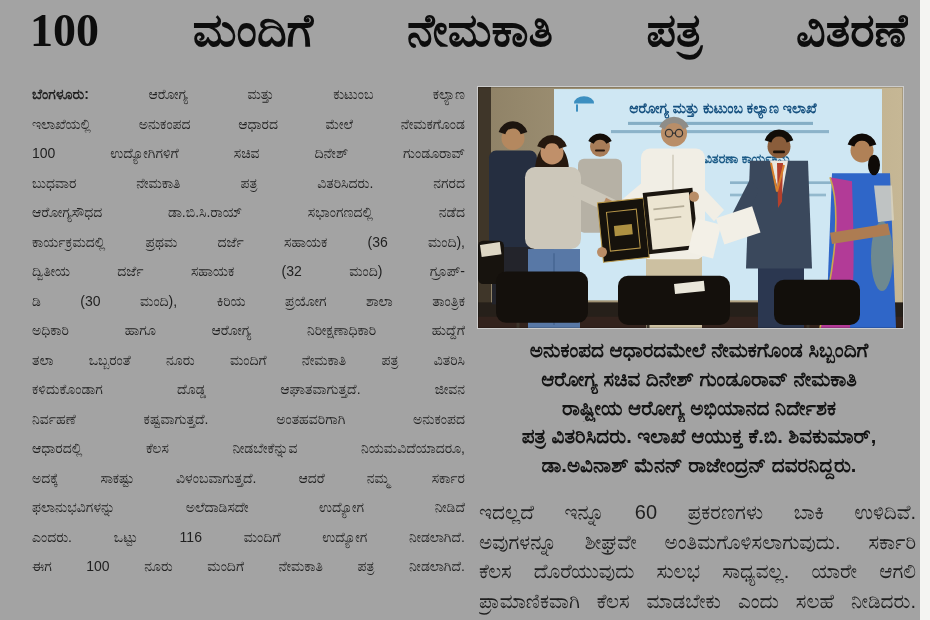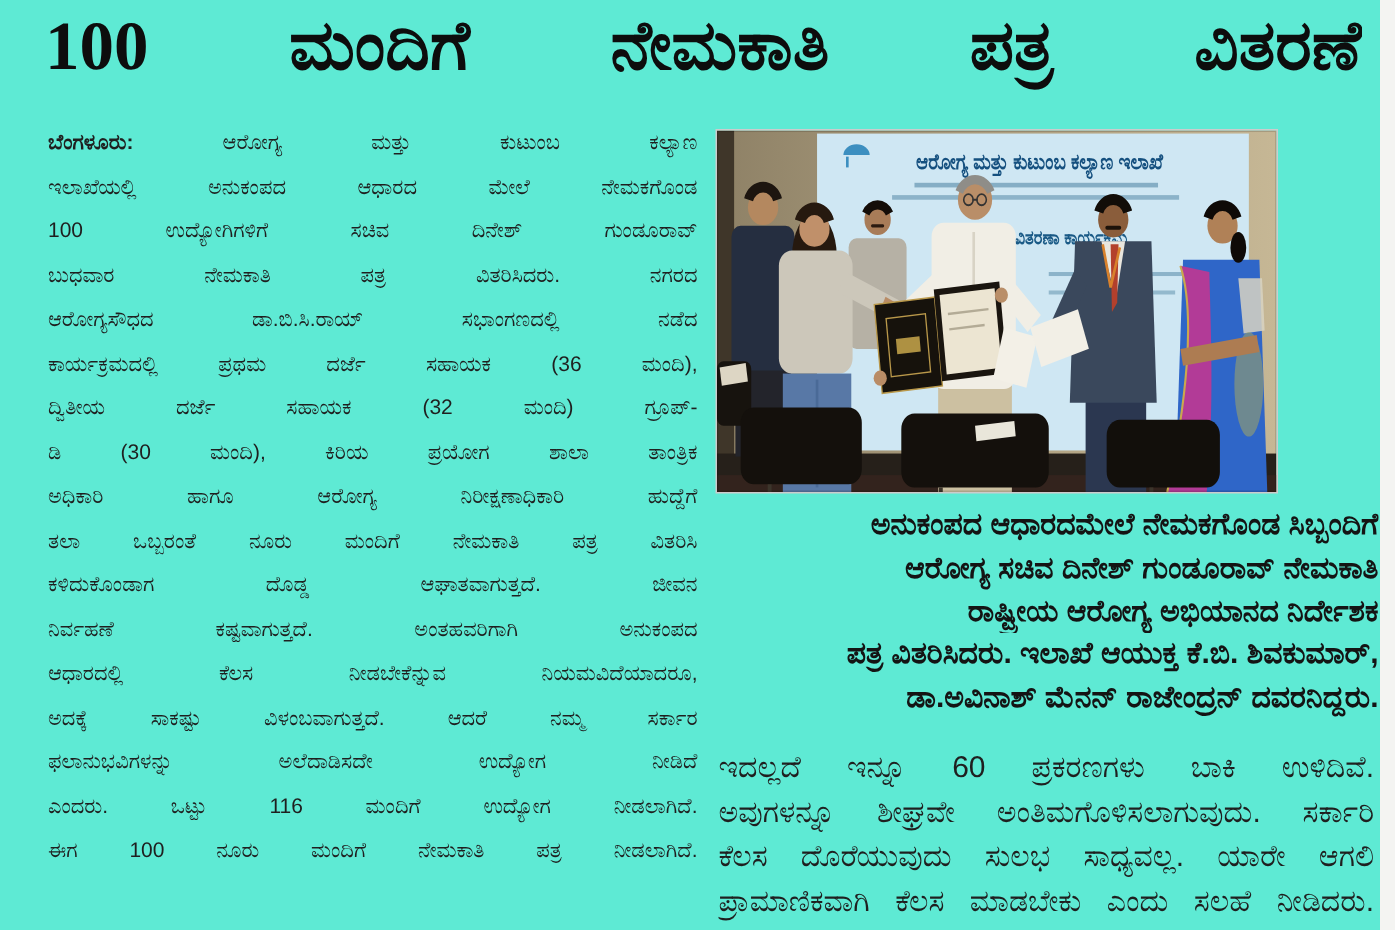--- a/index.html
+++ b/index.html
@@ -1,26 +1,26 @@
 <!DOCTYPE html>
 <html><head>
 <meta charset="utf-8">
 <style>
   html,body{margin:0;padding:0;background:#ffffff;}
-  .page{position:relative;width:930px;height:620px;background:#5eead4;overflow:hidden;
+  .page{position:relative;width:930px;height:620px;background:#a3a3a3;overflow:hidden;
         font-family:"Liberation Sans","DejaVu Sans",sans-serif;color:#1c1c1c;}
   .headline{position:absolute;left:30px;top:-6px;width:878px;height:76px;margin:0;
         font-family:"Liberation Serif","DejaVu Serif",serif;font-weight:bold;
         font-size:46px;line-height:74px;color:#0d0d0d;
         text-align:justify;text-align-last:justify;white-space:nowrap;overflow:hidden;}
   .left-col{position:absolute;left:32px;top:80px;width:433px;font-size:14px;color:#1f1f1f;}
   .jline{height:29.5px;line-height:29.5px;text-align:justify;text-align-last:justify;
          white-space:nowrap;overflow:hidden;}
-  .cline{height:28.8px;line-height:28.8px;text-align:right;white-space:nowrap;overflow:hidden;}
-  .photo{position:absolute;left:478px;top:87px;width:373px;height:241px;margin:0;
+  .cline{height:28.8px;line-height:28.8px;text-align:center;white-space:nowrap;overflow:hidden;}
+  .photo{position:absolute;left:478px;top:87px;width:425px;height:241px;margin:0;
          outline:1px solid #cccccc;background:#b3a586;}
   .photo svg{display:block;width:100%;height:100%;}
   .caption{position:absolute;left:479px;top:336px;width:440px;font-size:20px;font-weight:700;color:#141414;}
   .right-para{position:absolute;left:479px;top:498px;width:437px;font-size:20px;color:#1f1f1f;}
   .scan-edge{position:absolute;right:0;top:0;width:10px;height:620px;background:#f4f4f2;}
 </style>
 </head>
 <body>
 
 <div class="page">

